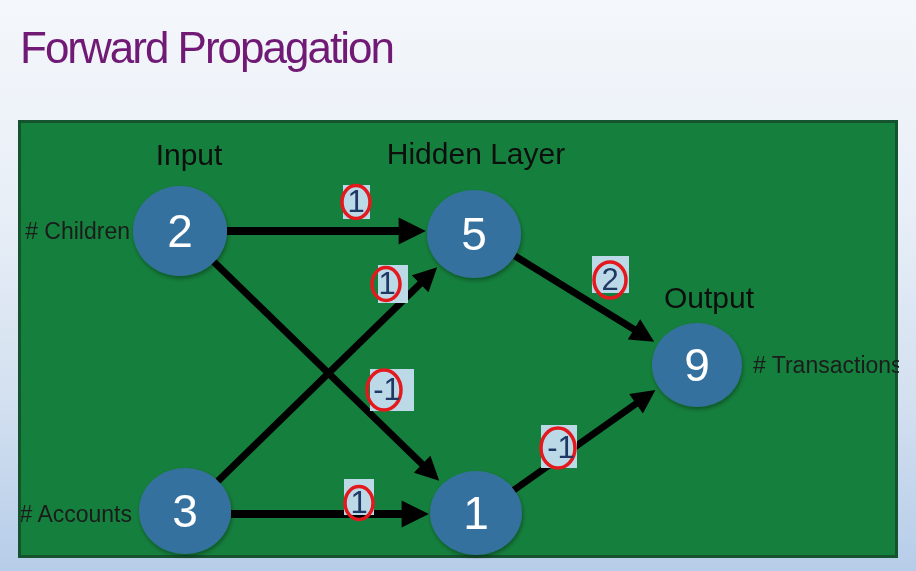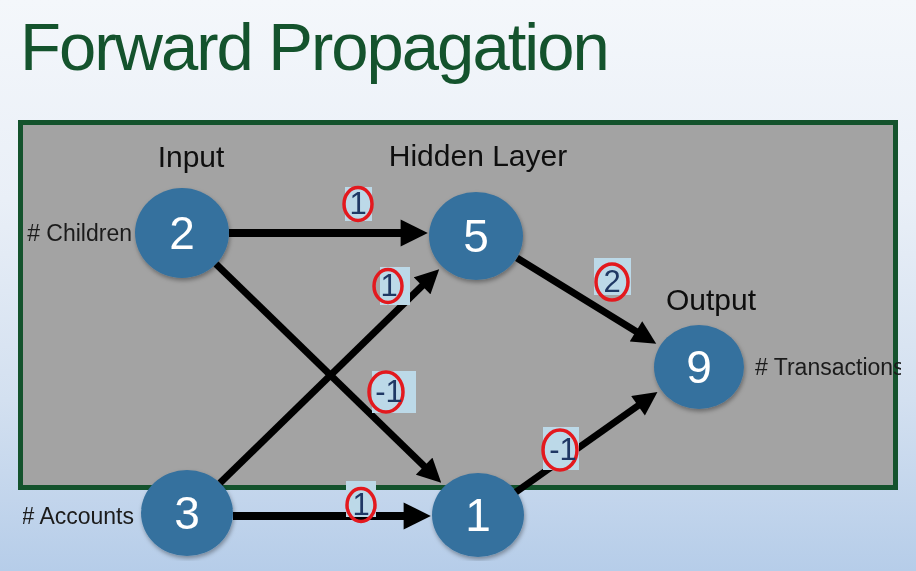--- a/index.html
+++ b/index.html
@@ -4,30 +4,30 @@
 <style>
   html, body { margin: 0; padding: 0; }
   body {
     width: 916px; height: 571px; overflow: hidden;
     font-family: "Liberation Sans", sans-serif;
     background: linear-gradient(180deg, #f4f7fb 0%, #e9eff7 35%, #d3e0f0 70%, #b6cde9 100%);
   }
   .slide { position: relative; width: 916px; height: 571px; }
 
   .slide-title {
-    position: absolute; left: 20px; top: 2px; width: 880px;
-    font-size: 67px; font-weight: 200; letter-spacing: -2px;
-    color: #14532d; line-height: 1.35; white-space: nowrap;
+    position: absolute; left: 20px; top: 18px; width: 880px;
+    font-size: 44px; font-weight: 200; letter-spacing: -2px;
+    color: #701a75; line-height: 1.35; white-space: nowrap;
   }
 
   .diagram-panel {
     position: absolute; left: 18px; top: 120px;
-    width: 880px; height: 370px;
-    background: #a3a3a3;
-    border: 5px solid #14532d;
+    width: 880px; height: 438px;
+    background: #15803d;
+    border: 3px solid #14532d;
     box-sizing: border-box;
   }
   .diagram-panel svg { position: absolute; left: 0; top: 0; }
 
   svg text { font-family: "Liberation Sans", sans-serif; }
   .layer-title { font-size: 30px; fill: #0e0e0e; }
   .io-label    { font-size: 23px; fill: #1b1b1b; }
   .node-value  { font-size: 46px; font-weight: 400; }
   .weight-value{ font-size: 31px; font-weight: 500; }
   .edge-line   { stroke: #000000; fill: none; }

